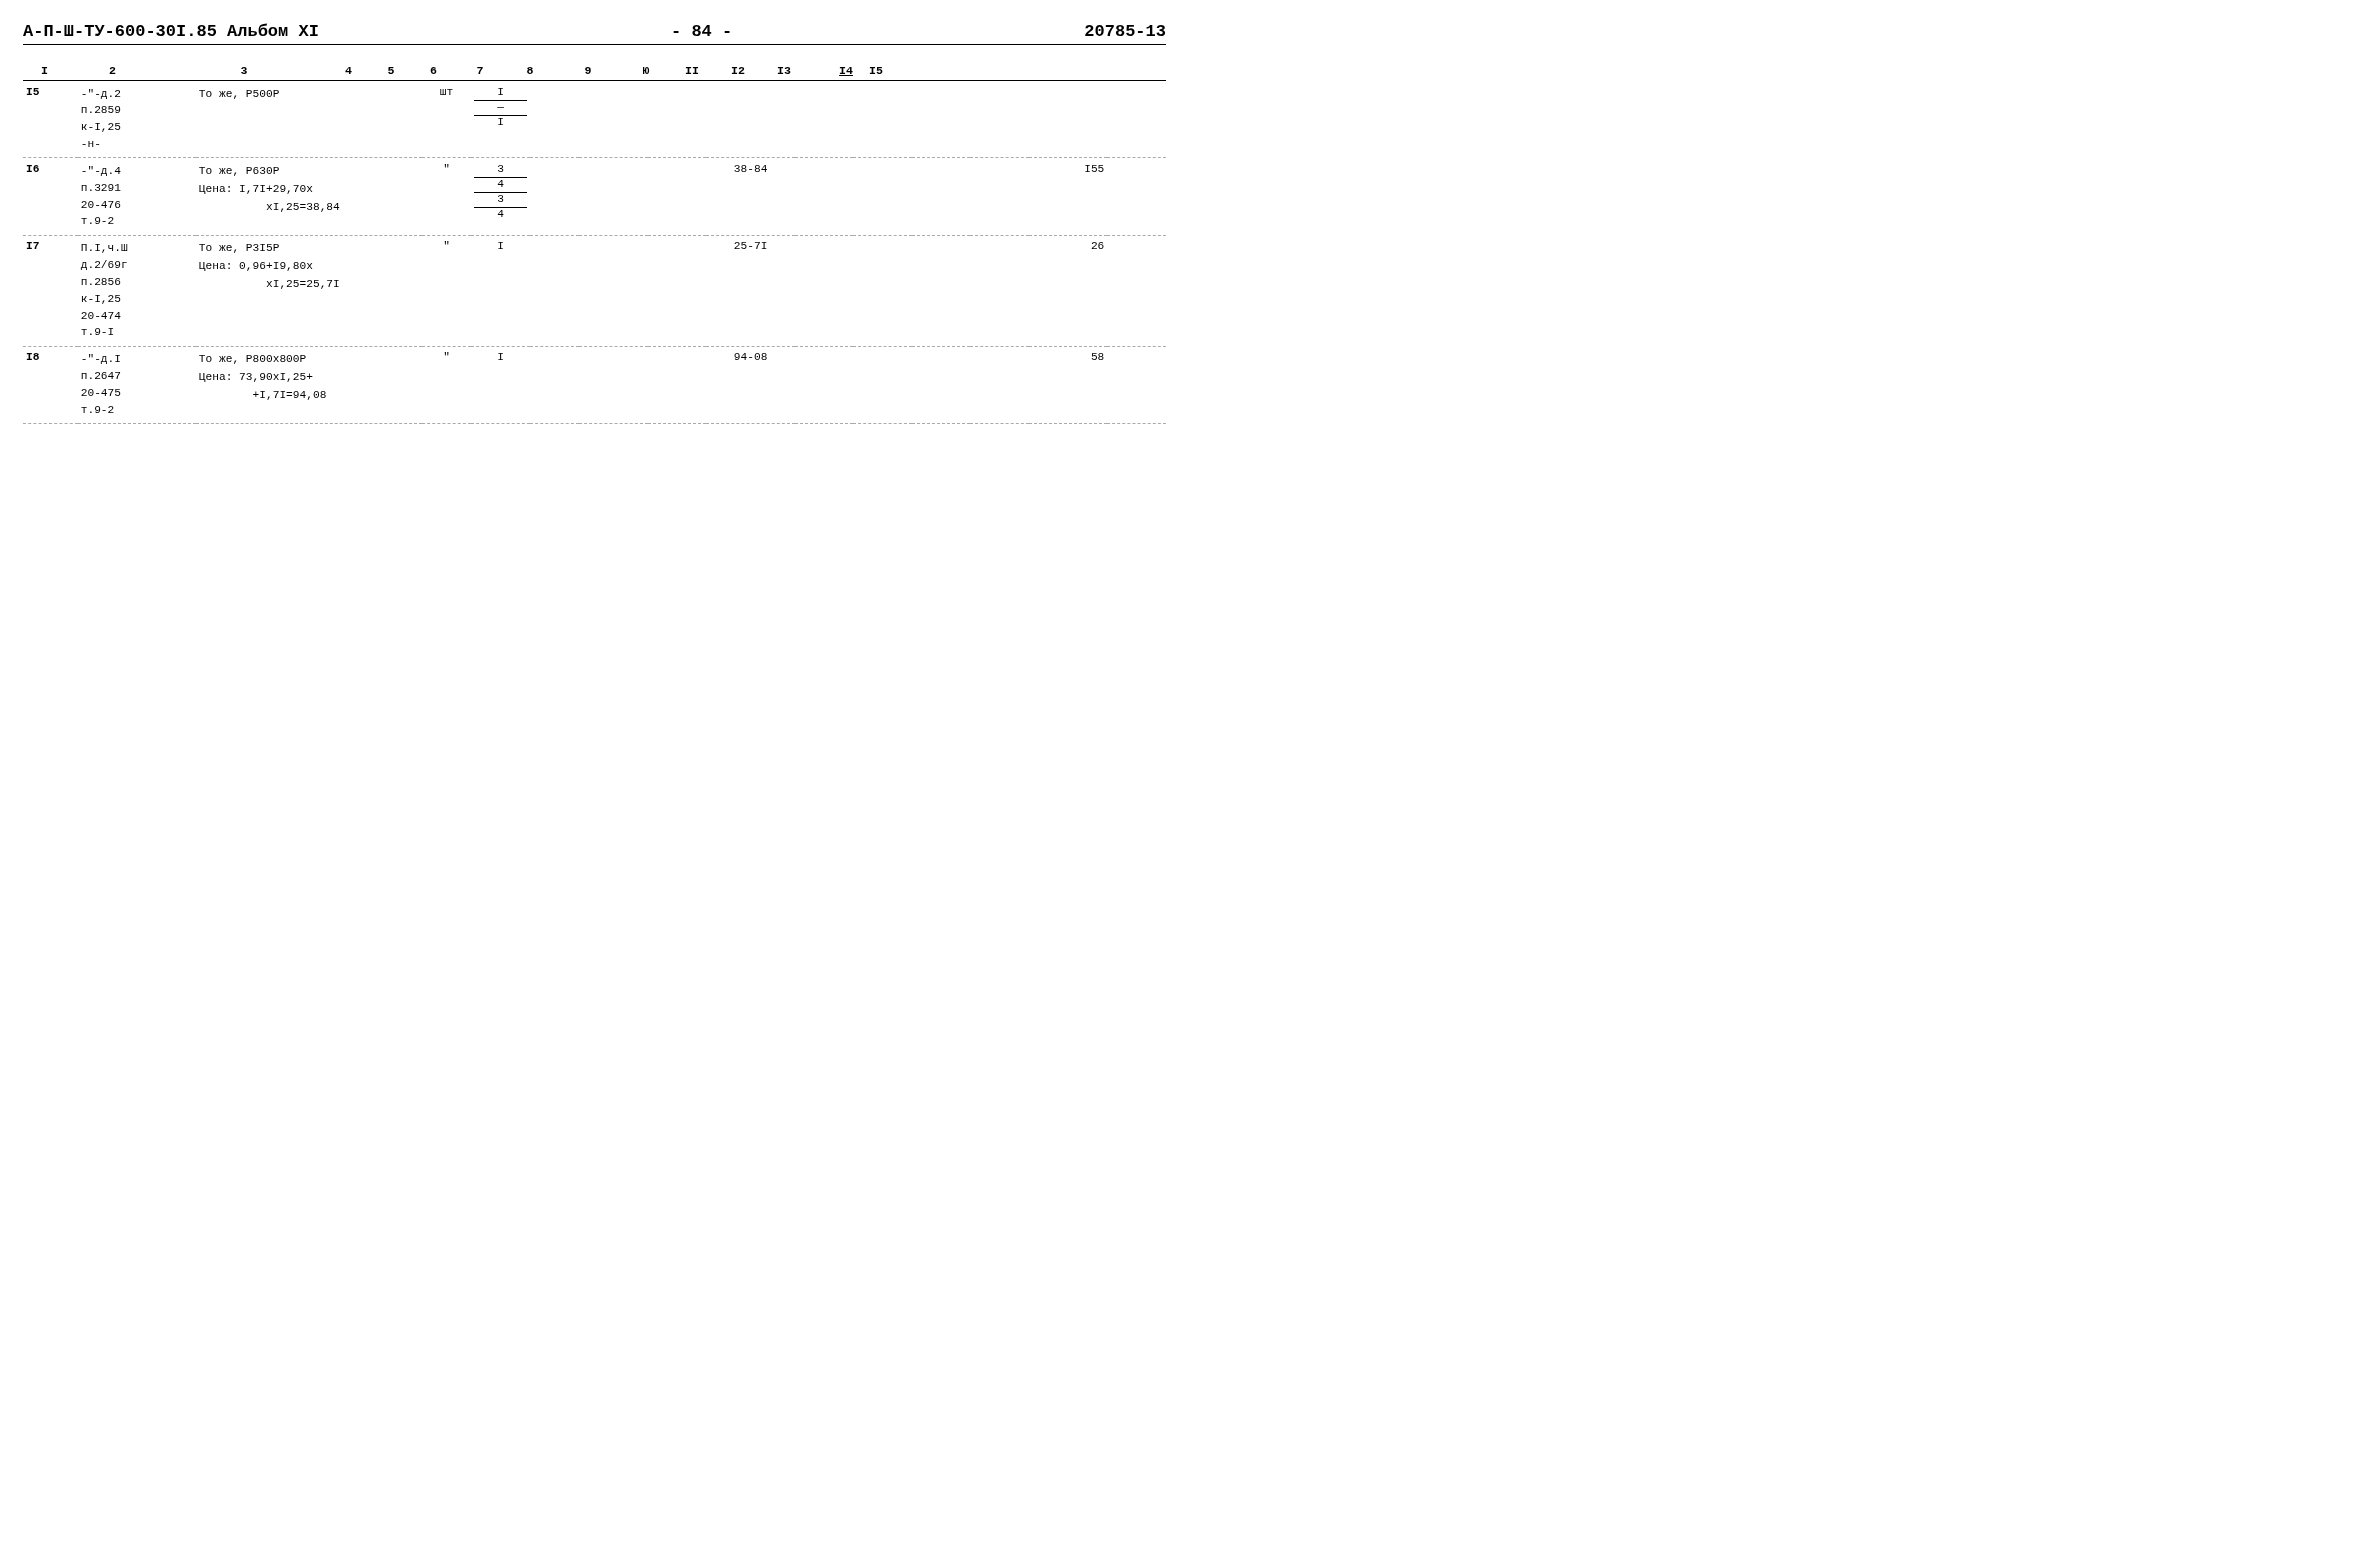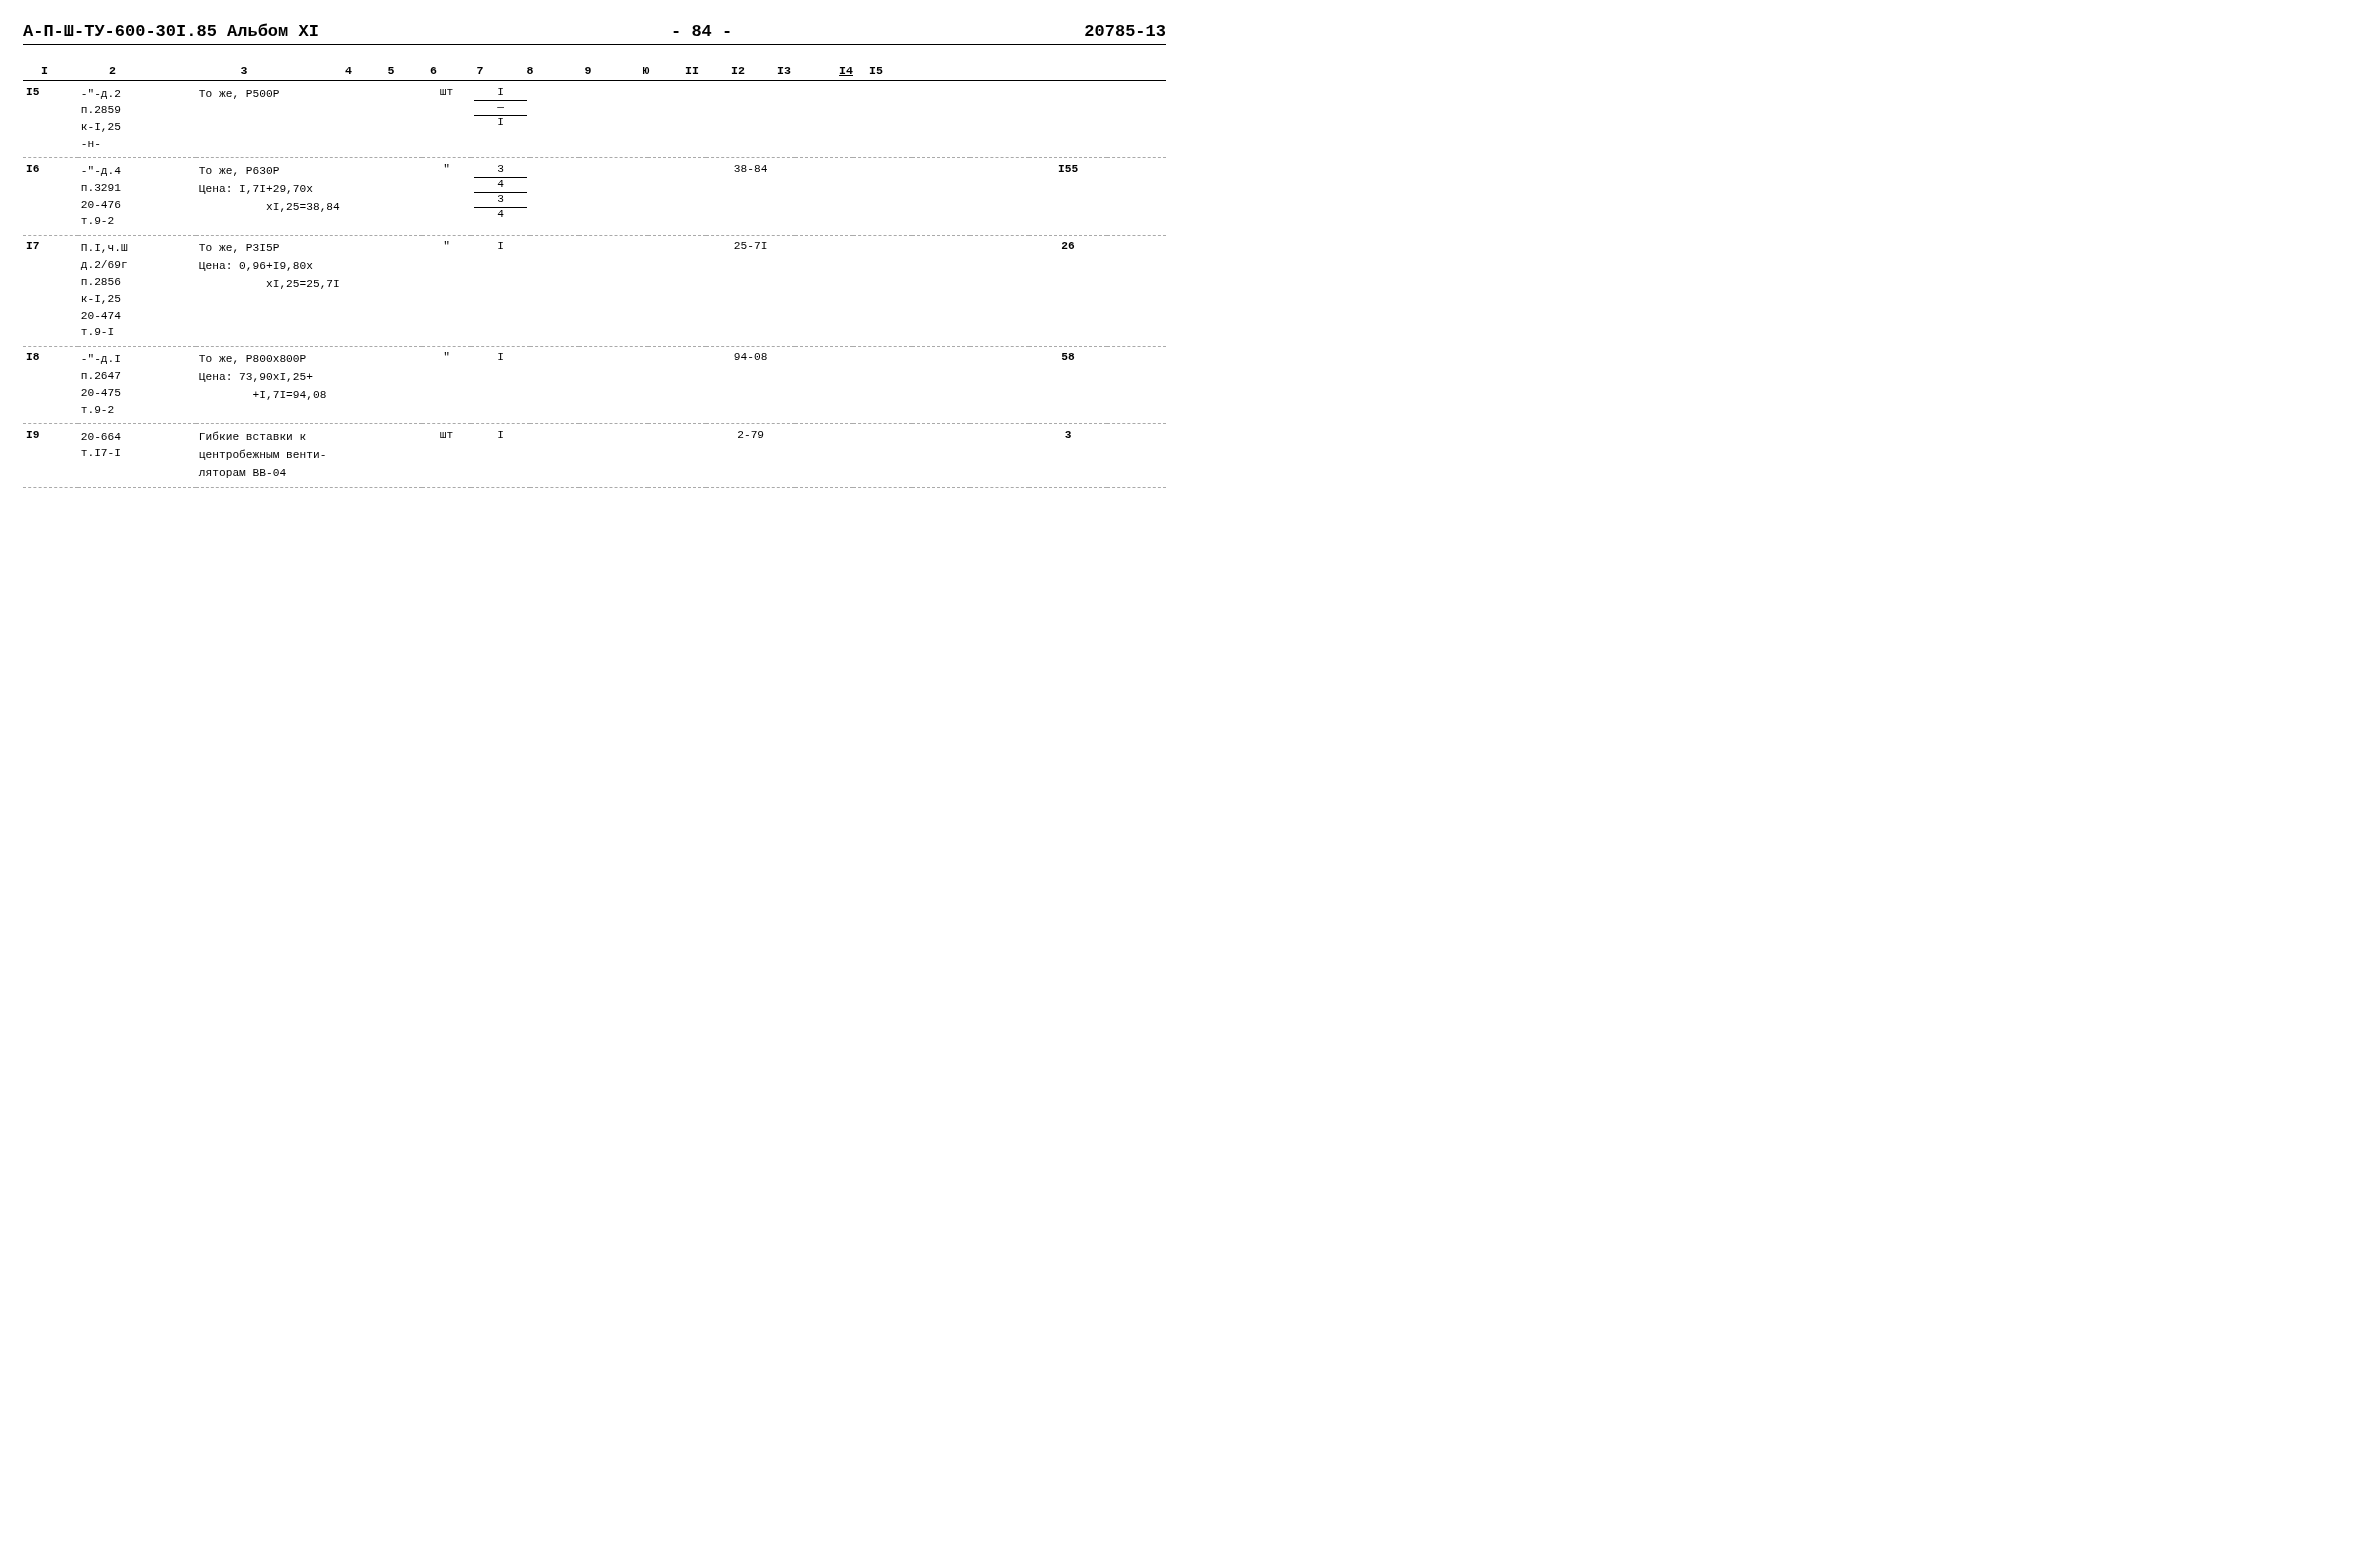--- a/index.html
+++ b/index.html
@@ -119,25 +119,25 @@
     .td-price {
       width: 70px;
       text-align: center;
       vertical-align: top;
       padding-top: 6.2px;
       font-size: 11px;
     }
 
     .td-total {
       width: 46px;
-      text-align: center;
+      text-align: right;
       vertical-align: top;
       padding-top: 6.2px;
       font-size: 11px;
-      font-weight: bold;
+      font-weight: normal;
     }
 
     .qty-fraction {
       display: flex;
       flex-direction: column;
       align-items: center;
       line-height: 1.2;
     }
 
     .qty-fraction .numerator {
@@ -301,43 +301,20 @@
       <td></td>
       <td class="td-price">94-08</td>
       <td></td>
       <td></td>
       <td></td>
       <td></td>
       <td class="td-total">58</td>
       <td></td>
     </tr>
 
-    <tr class="data-row">
-      <td class="td-num">I9</td>
-      <td class="td-code">
-        20-664<br>т.I7-I
-      </td>
-      <td class="td-desc">
-        Гибкие вставки к<br>
-        центробежным венти-<br>
-        ляторам ВВ-04
-      </td>
-      <td class="td-unit">шт</td>
-      <td class="td-qty">I</td>
-      <td></td>
-      <td></td>
-      <td></td>
-      <td class="td-price">2-79</td>
-      <td></td>
-      <td></td>
-      <td></td>
-      <td></td>
-      <td class="td-total">3</td>
-      <td></td>
-    </tr>
 
 
     <tr>
       <td colspan="15" style="height:46px;"></td>
     </tr>
 
   </tbody>
 </table>
 
 

